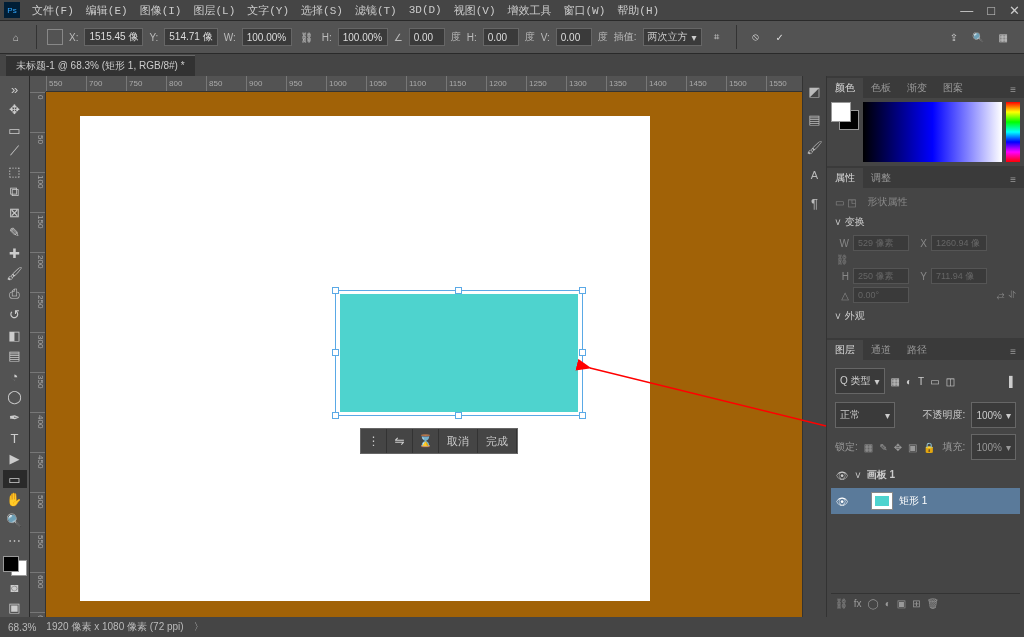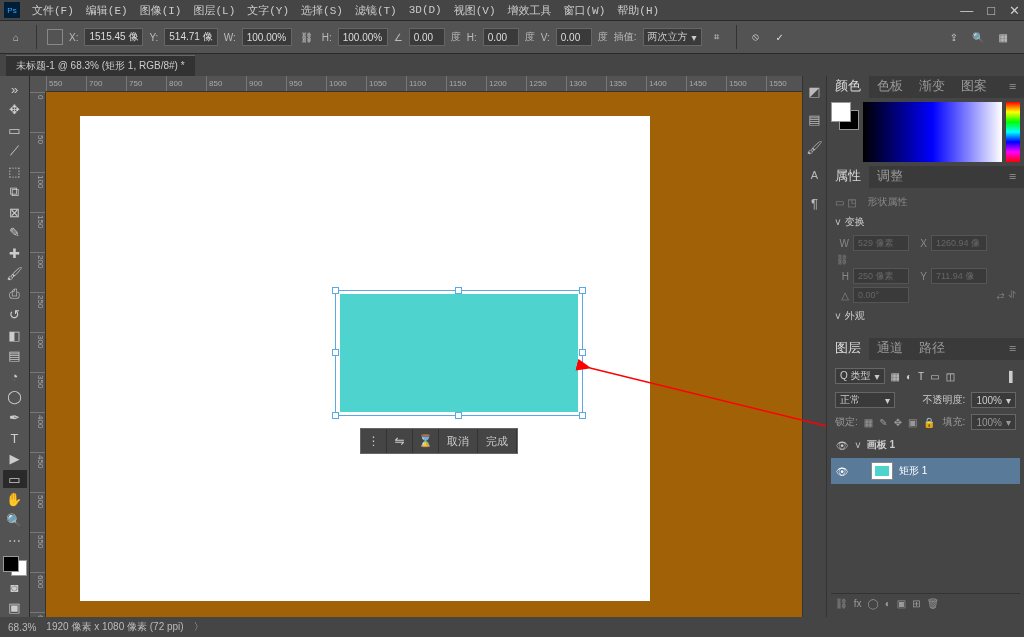--- a/index.html
+++ b/index.html
@@ -53,36 +53,36 @@
   .trans-toolbar .btn{width:26px;height:100%;display:flex;align-items:center;justify-content:center;border-right:1px solid #333;font-size:12px;}
   .trans-toolbar .tbtn{padding:0 8px;border-right:1px solid #333;height:100%;display:flex;align-items:center;}
   .arrow-svg{position:absolute; pointer-events:none;}
 
   
   .right-col { width:222px; display:flex; }
   .pillar { width:24px; background:#454545; border-left:1px solid #333; display:flex; flex-direction:column; align-items:center; padding-top:6px; gap:10px;}
   .pillar .pico{width:18px;height:18px;display:flex;align-items:center;justify-content:center;color:#bbb;font-size:13px;}
   .panels { flex:1; background:#454545; display:flex; flex-direction:column; border-left:1px solid #333;}
   .panel-tabs { height:22px; display:flex; background:#3a3a3a; align-items:flex-end;}
-  .ptab{padding:3px 8px;color:#999;font-size:13px;font-family:Liberation Serif, serif;}
+  .ptab{padding:3px 8px;color:#999;font-size:10px;}
   .ptab.act{background:#454545;color:#ddd;}
   .panel-body{flex:0 0 auto; padding:4px;}
   .color-picker{position:relative; height:68px; display:flex; gap:4px;}
   .sw-pair{width:28px;height:28px;position:relative;}
   .sw-pair .f{position:absolute;left:0;top:0;width:20px;height:20px;background:#fff;border:1px solid #999;}
   .sw-pair .b{position:absolute;right:0;bottom:0;width:20px;height:20px;background:#000;border:1px solid #999;}
   .grad-box{flex:1;background:linear-gradient(to right,#000,#00f,#fff);position:relative;height:60px;}
   .hue-bar{width:14px;height:60px;background:linear-gradient(#f00,#ff0,#0f0,#0ff,#00f,#f0f,#f00);}
   .props-body{padding:4px 8px;font-size:10px;color:#bbb;}
   .prop-sec-hdr{display:flex;align-items:center;gap:4px;color:#ccc;margin:6px 0;}
   .prop-row{display:flex;align-items:center;gap:4px;margin:3px 0;color:#888;}
   .prop-row .lbl{width:14px;text-align:right;}
   .prop-row .val{background:#3a3a3a;border:1px solid #555;padding:0 4px;width:56px;height:16px;font-size:9px;display:inline-flex;align-items:center;color:#666;}
   .layers-hdr{display:flex;gap:6px;padding:4px;align-items:center;font-size:10px;}
-  .num-combo{background:#3a3a3a;border:1px solid #666;padding:7px 4px;height:16px;display:inline-flex;align-items:center;gap:4px;font-size:10px;}
+  .num-combo{background:#3a3a3a;border:1px solid #666;padding:7px 4px;height:26px;display:inline-flex;align-items:center;gap:4px;font-size:10px;}
   .layer-row{display:flex;align-items:center;height:26px;padding:0 4px;gap:6px;font-size:10px;}
   .layer-row.sel{background:#5a7a9a;color:#fff;}
   .eye{width:14px;text-align:center;}
   .lthumb{width:22px;height:18px;border:1px solid #888;background:#fff;display:flex;align-items:center;justify-content:center;}
   .lthumb .rc{width:14px;height:10px;background:#4ed3ce;}
   .lockrow{display:flex;gap:6px;padding:2px 4px;align-items:center;color:#999;font-size:10px;}
 
   
   .status { position:absolute; bottom:0; left:0; right:0; height:20px; background:#454545; display:flex; align-items:center; padding:0 8px; font-size:10px; gap:10px; color:#bbb;}
 </style>

